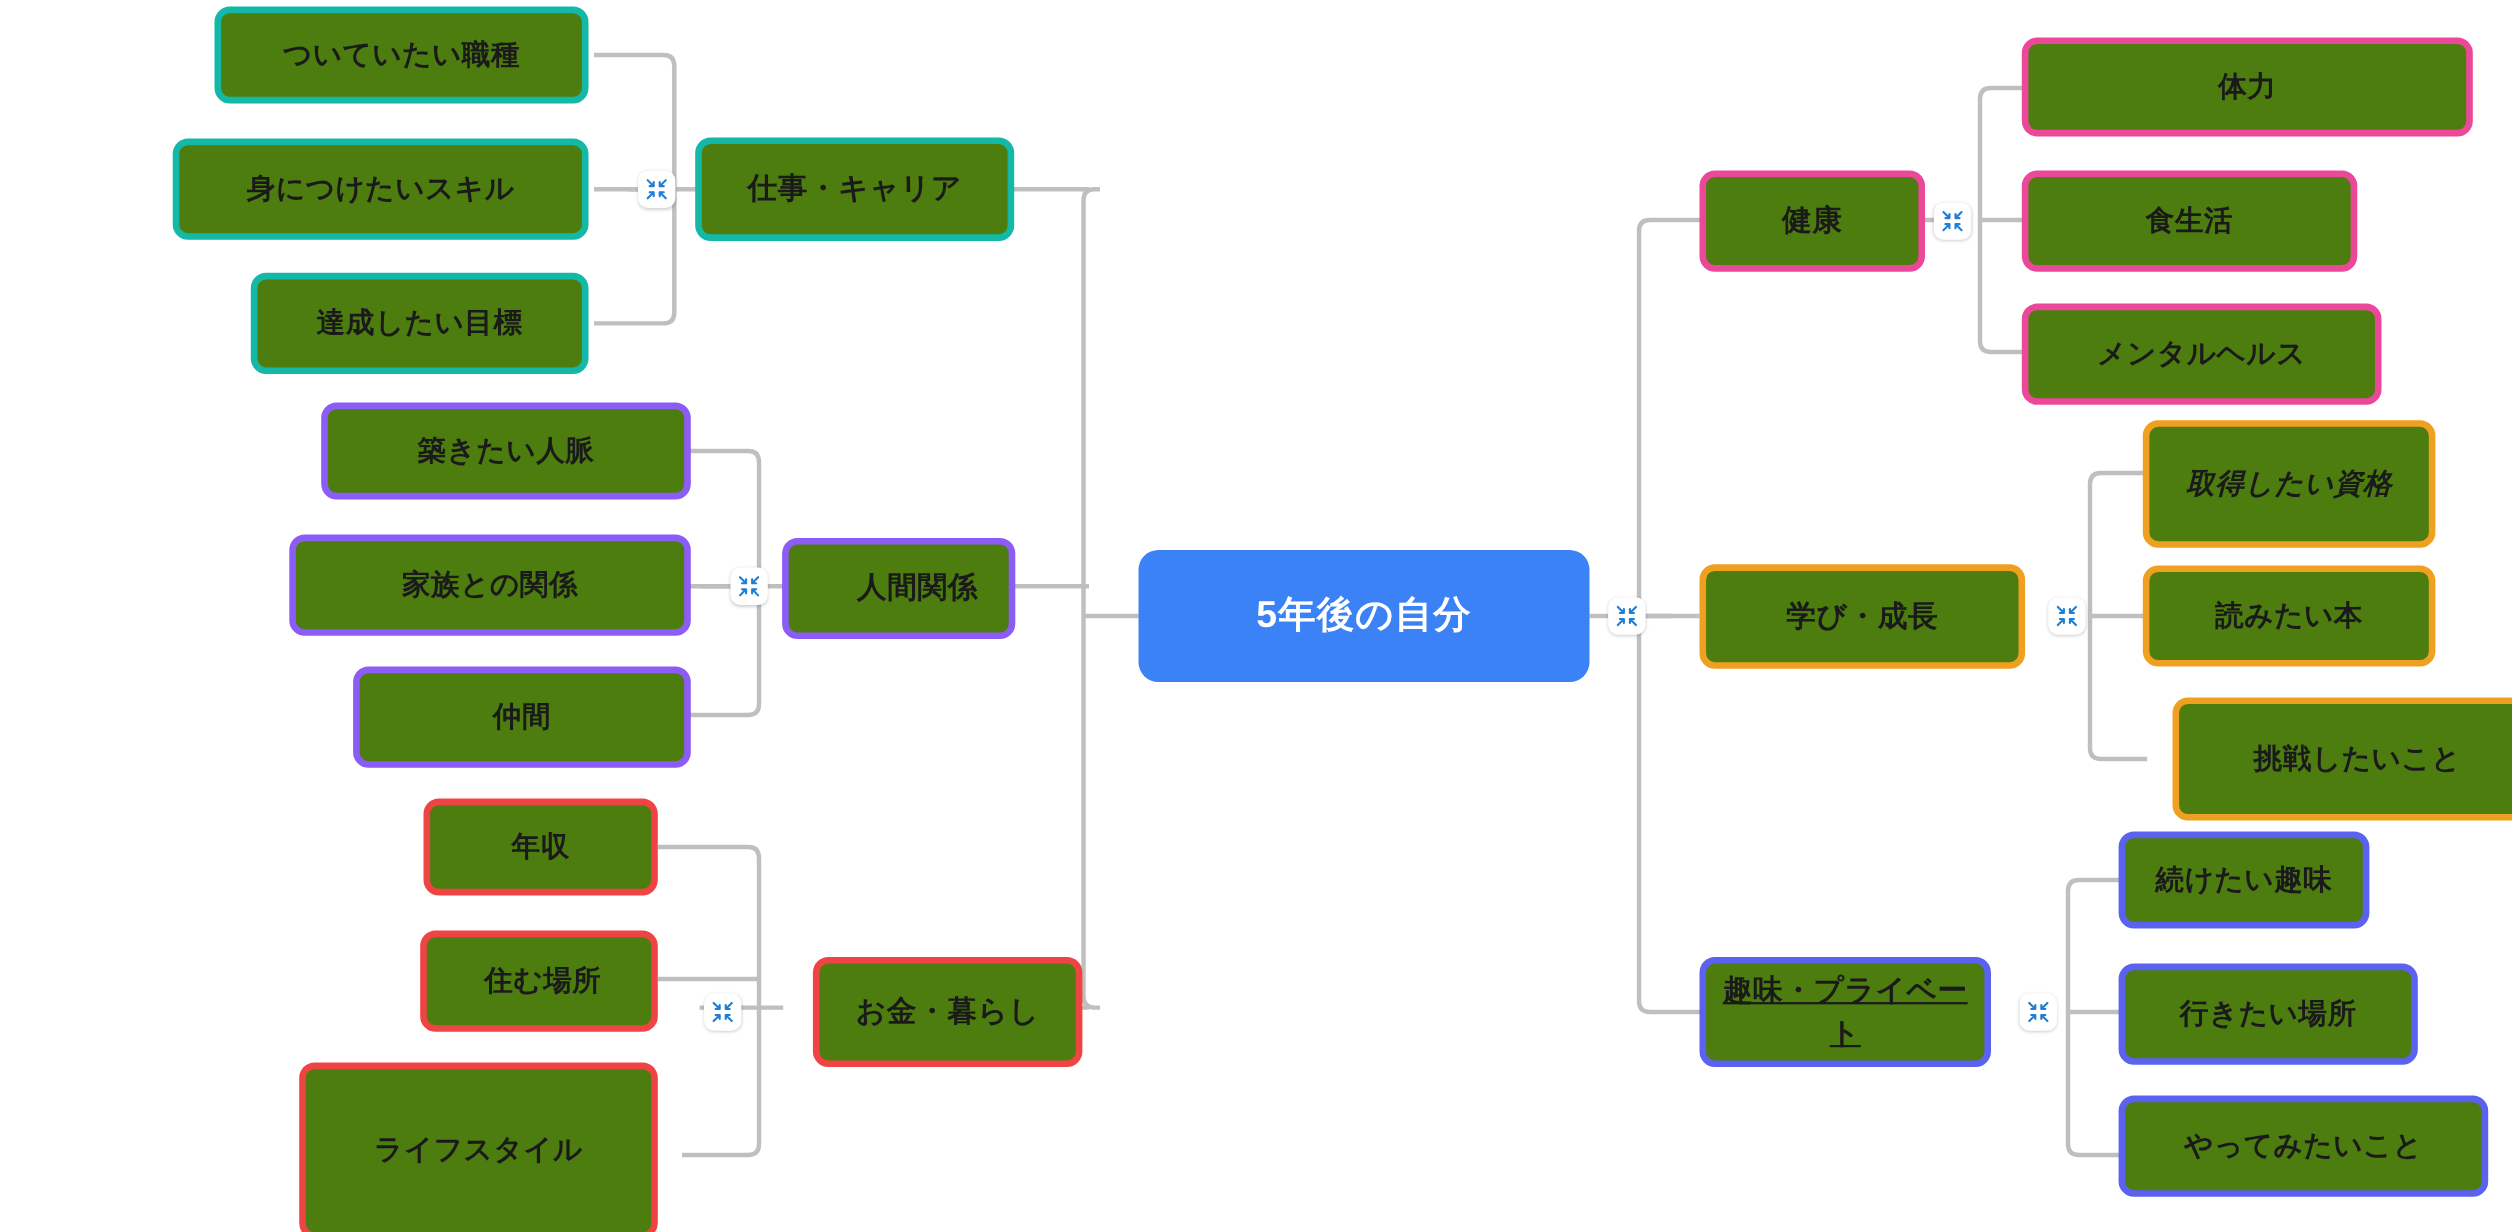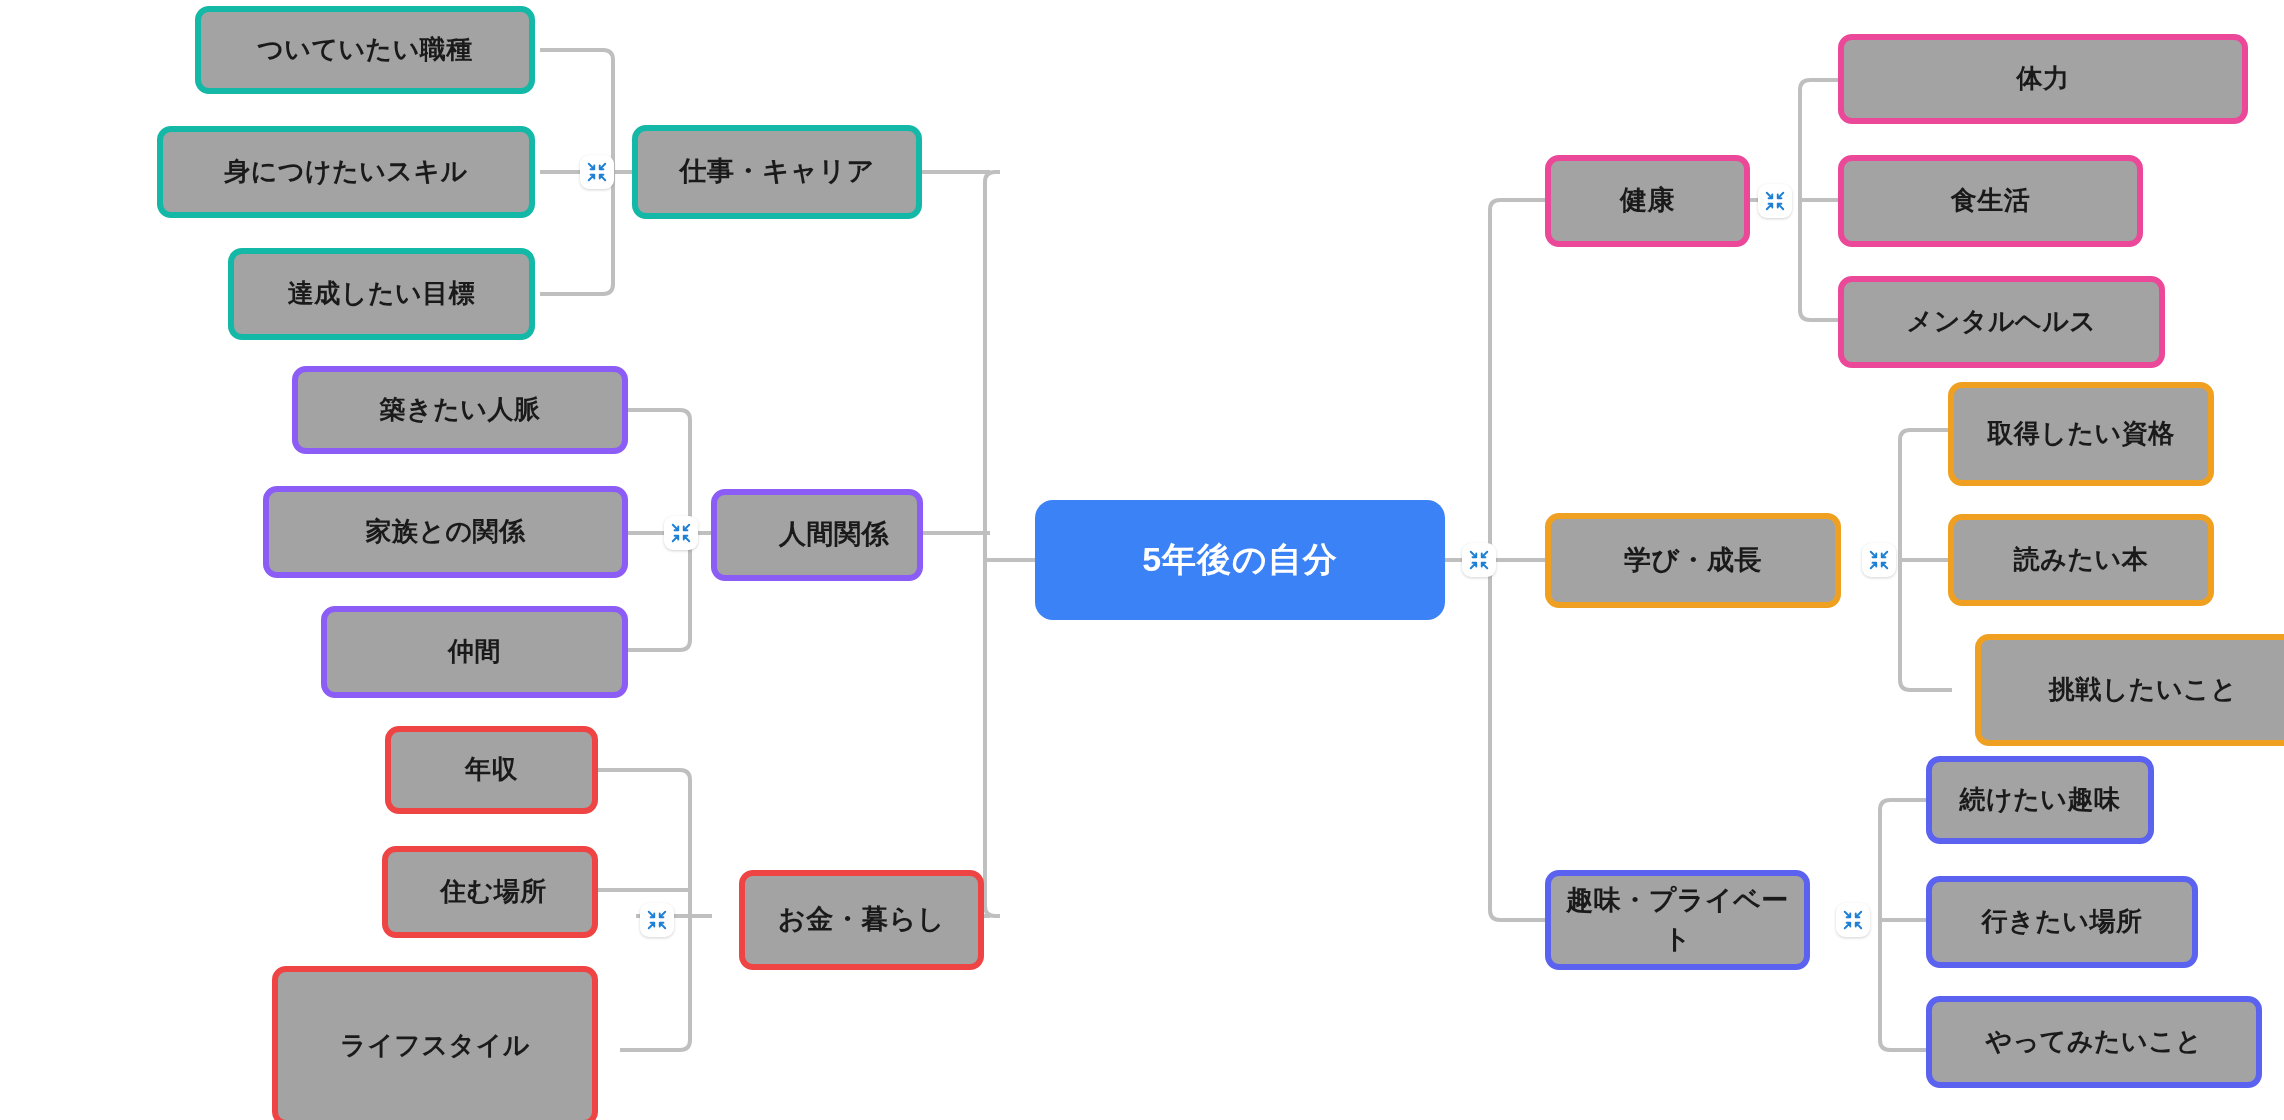--- a/index.html
+++ b/index.html
@@ -8,21 +8,21 @@
     width:2284px;height:1120px;position:relative;overflow:hidden;
     font-family:"Liberation Sans","DejaVu Sans",sans-serif;
   }
   #canvas{position:absolute;inset:0;width:2284px;height:1120px;}
   svg#links{position:absolute;left:0;top:0;width:2284px;height:1120px;pointer-events:none;}
   svg#links path,svg#links line{fill:none;stroke:#bfbfbf;stroke-width:4;stroke-linecap:butt;}
 
   .node{
     position:absolute;box-sizing:border-box;
     display:flex;align-items:center;justify-content:center;
-    text-align:center;background:#a3a3a3;
+    text-align:center;background:#4d7c0f;
     border-style:solid;border-width:6px;border-radius:14px;
     font-weight:700;color:#1a1a1a;line-height:1.45;
     padding:4px 10px;letter-spacing:0.5px;
   }
   .node.root{
     background:#3b82f6;border:none;color:#fff;border-radius:18px;
     font-size:34px;letter-spacing:1px;font-weight:700;
   }
   .node.lvl1{font-size:27px;}
   .node.leaf{font-size:26px;}
@@ -189,41 +189,41 @@
         <path d="M21 3 L15 9 M15 5 L15 9 L19 9"></path>
         <path d="M3 21 L9 15 M5 15 L9 15 L9 19"></path>
         <path d="M21 21 L15 15 M19 15 L15 15 L15 19"></path>
       </g>
     </svg>
   </div>
 
   <div class="node lvl1" style="left:1545px;top:513px;width:296px;height:95px;border-color:#f0a020;">
     <span class="node-text">学び・成長</span>
   </div>
-  <div class="node leaf" style="left:1948px;top:382px;width:266px;height:104px;border-color:#f0a020;">
+  <div class="node leaf" style="left:1948px;top:382px;width:266px;height:116px;border-color:#f0a020;font-style:italic;">
     <span class="node-text">取得したい資格</span>
   </div>
   <div class="node leaf" style="left:1948px;top:514px;width:266px;height:92px;border-color:#f0a020;">
     <span class="node-text">読みたい本</span>
   </div>
   <div class="node leaf" style="left:1948px;top:634px;width:336px;height:112px;border-color:#f0a020;margin-left:27px;">
     <span class="node-text">挑戦したいこと</span>
   </div>
   <div class="collapse" style="left:1862px;top:543px;">
     <svg width="22" height="22" viewBox="0 0 24 24">
       <g stroke="#1e7fd4" stroke-width="2.1" fill="none" stroke-linecap="round" stroke-linejoin="round">
         <path d="M3 3 L9 9 M9 5 L9 9 L5 9"></path>
         <path d="M21 3 L15 9 M15 5 L15 9 L19 9"></path>
         <path d="M3 21 L9 15 M5 15 L9 15 L9 19"></path>
         <path d="M21 21 L15 15 M19 15 L15 15 L15 19"></path>
       </g>
     </svg>
   </div>
 
-  <div class="node lvl1" style="left:1545px;top:870px;width:265px;height:100px;border-color:#5b62f0;">
+  <div class="node lvl1" style="left:1545px;top:870px;width:265px;height:100px;border-color:#5b62f0;text-decoration:underline;">
     <span class="node-text">趣味・プライベート</span>
   </div>
   <div class="node leaf" style="left:1926px;top:756px;width:228px;height:88px;border-color:#5b62f0;justify-content:flex-end;">
     <span class="node-text">続けたい趣味</span>
   </div>
   <div class="node leaf" style="left:1926px;top:876px;width:272px;height:92px;border-color:#5b62f0;">
     <span class="node-text">行きたい場所</span>
   </div>
   <div class="node leaf" style="left:1926px;top:996px;width:336px;height:92px;border-color:#5b62f0;">
     <span class="node-text">やってみたいこと</span>

